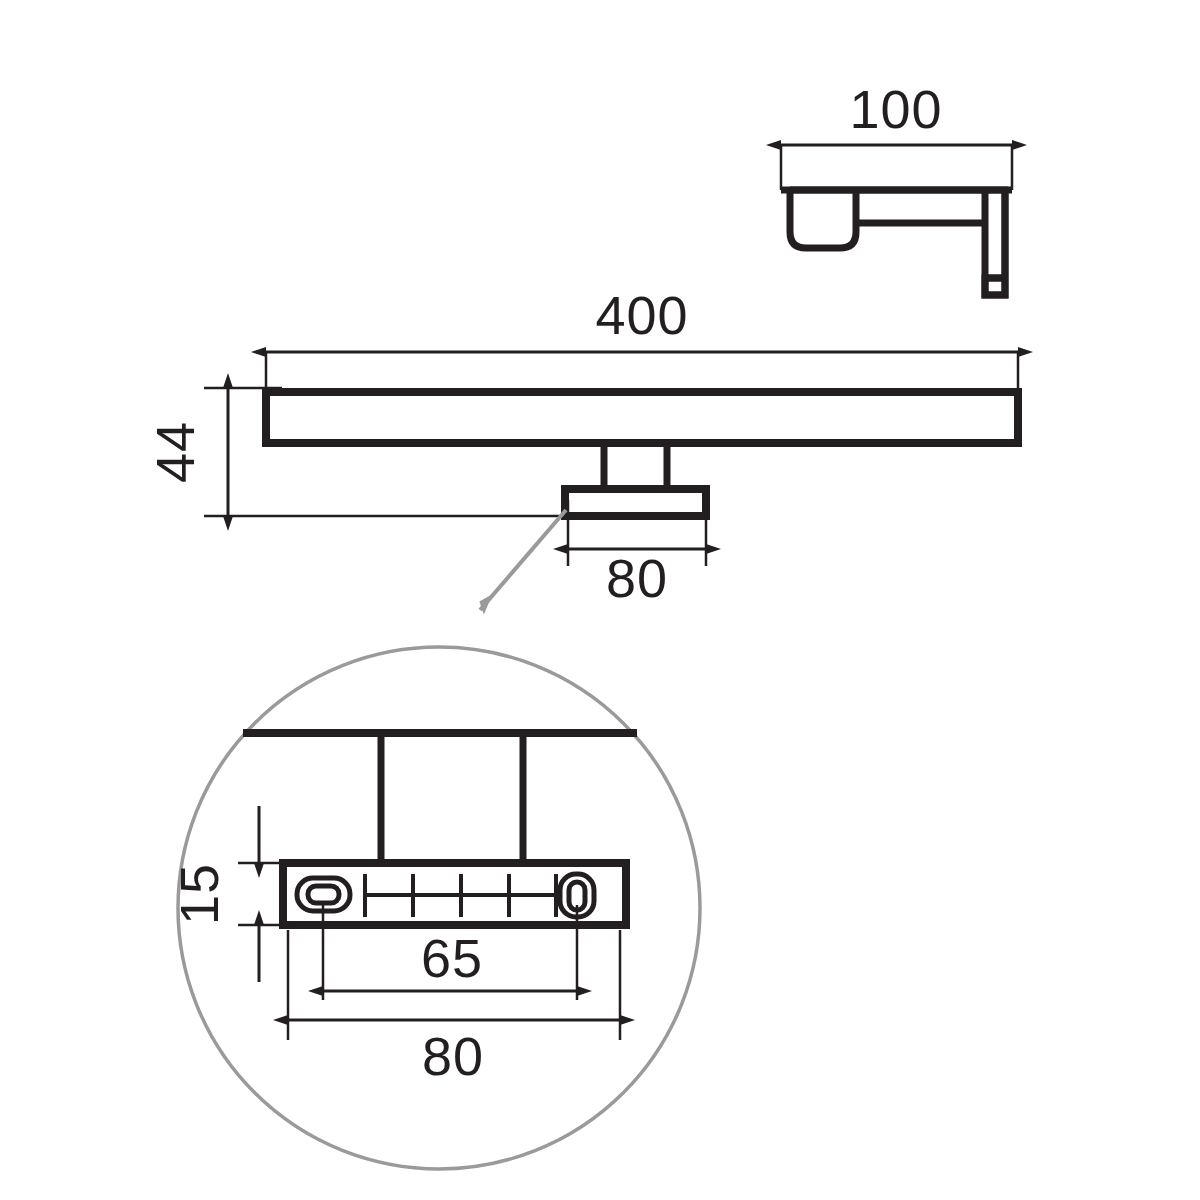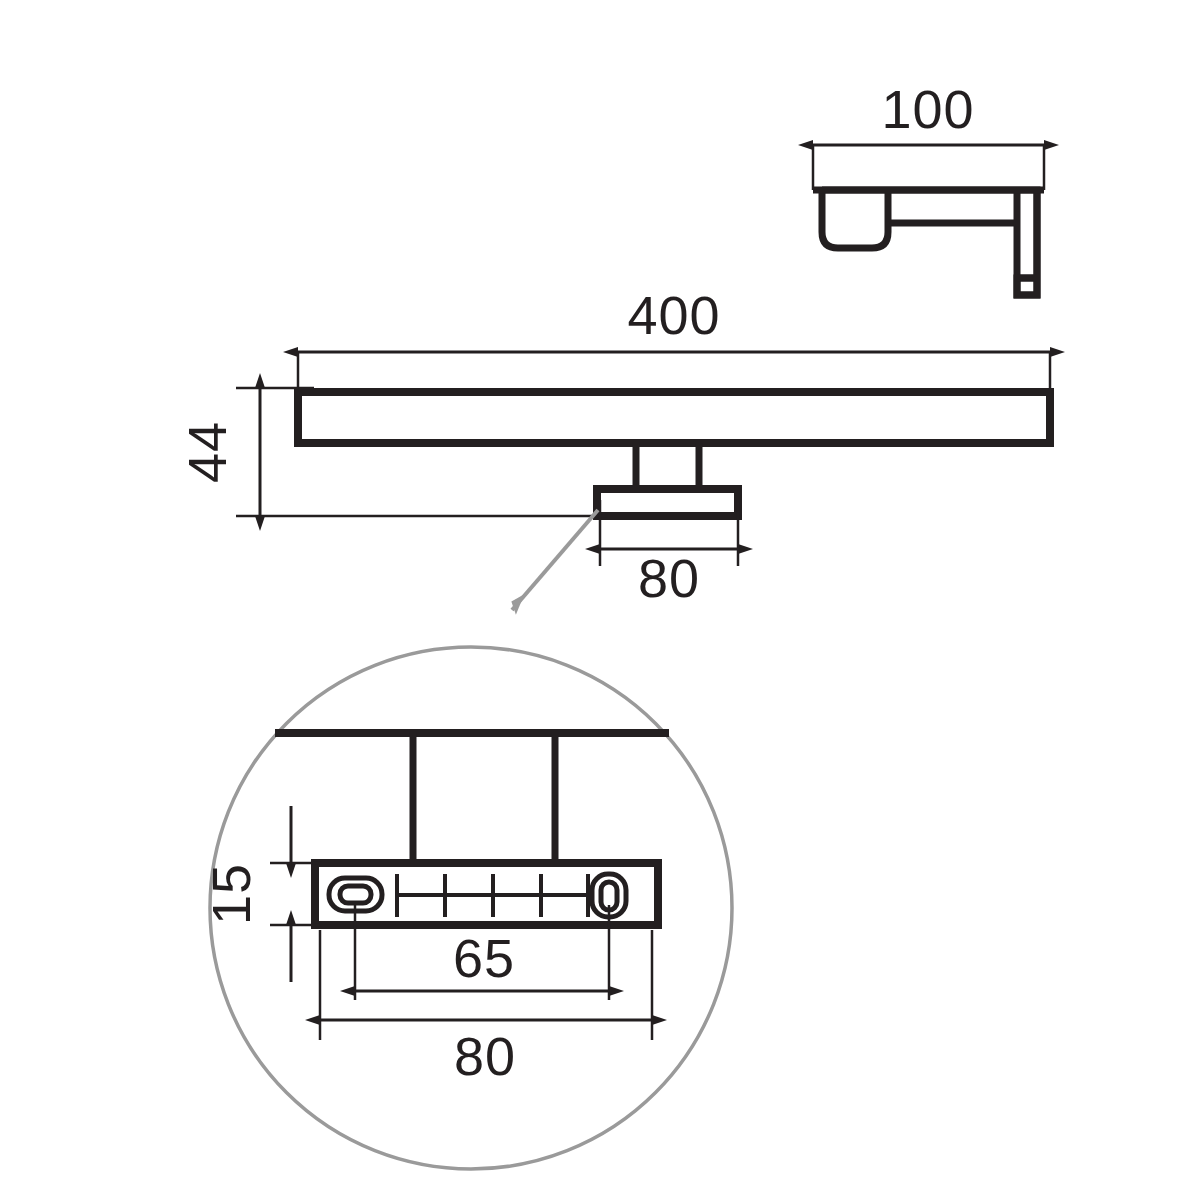--- a/index.html
+++ b/index.html
@@ -7,21 +7,20 @@
     padding: 0;
     background: #ffffff;
   }
   #sheet {
     position: relative;
     width: 1143px;
     height: 1200px;
     background: #ffffff;
     font-family: "Liberation Sans", sans-serif;
     overflow: hidden;
-    margin-left: 32px;
   }
   #drawing {
     position: absolute;
     left: 0;
     top: 0;
     width: 1200px;
     height: 1200px;
   }
   text.dim {
     font-family: "Liberation Sans", sans-serif;

